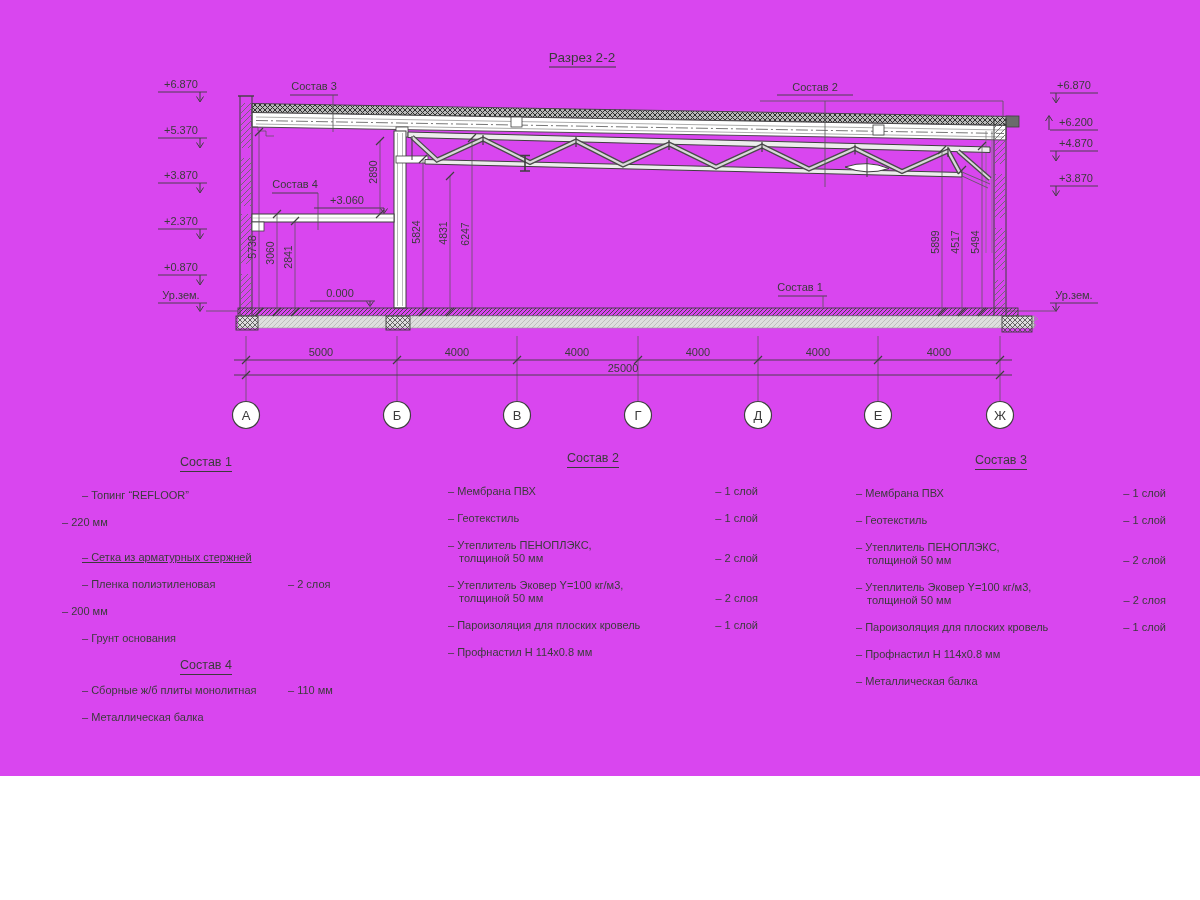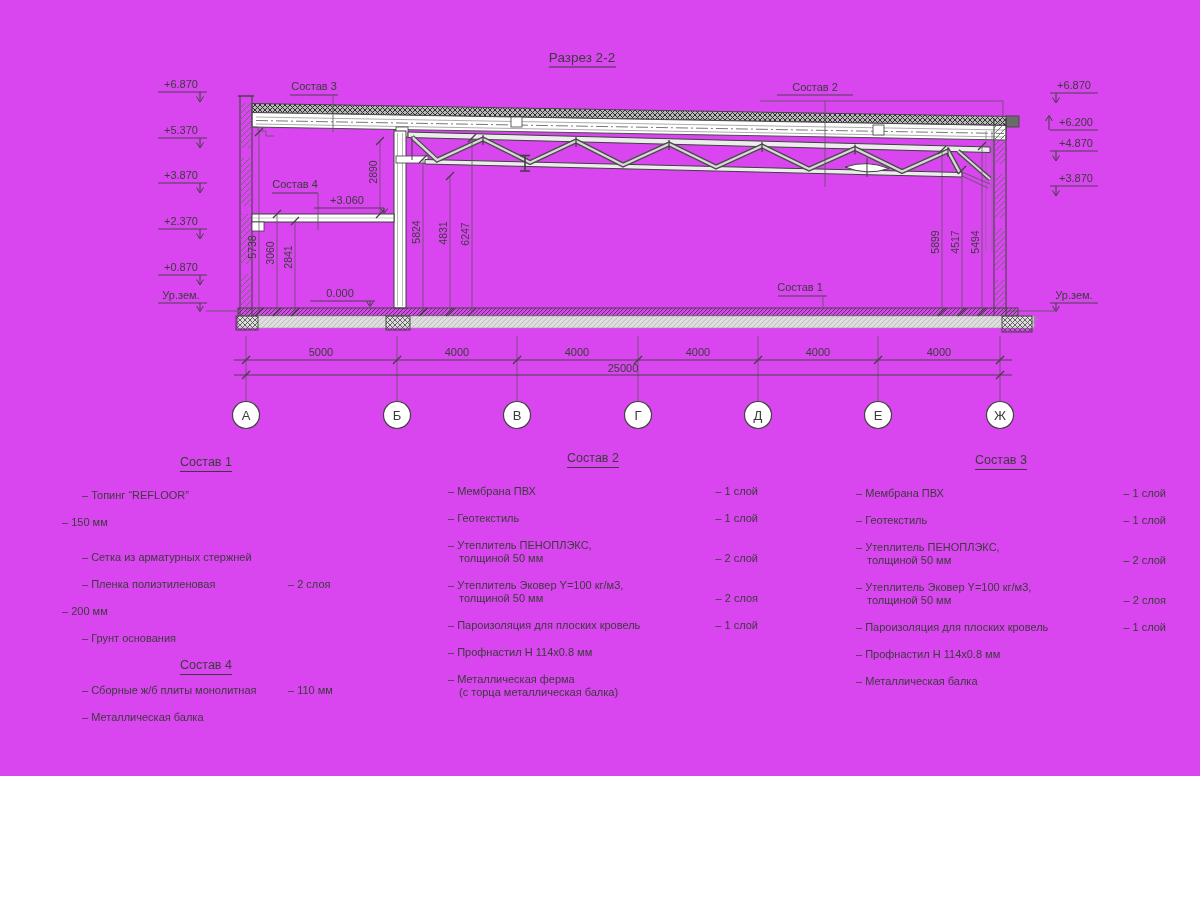--- a/index.html
+++ b/index.html
@@ -302,23 +302,23 @@
 <div id="col1" class="col" style="left:62px;top:456px;width:288px;">
   <div class="thead"><span>Состав 1</span></div>
   <div class="trow">
     <div class="tname">
           <div>– Топинг “REFLOOR”</div>
           <div class="l2"></div>
         </div>
     <div class="tval"></div>
   </div>
   <div class="trow">
-    <div class="tval">– 150 мм</div>
-  </div>
-  <div class="trow" style="margin-top:22px;">
+    <div class="tval">– 220 мм</div>
+  </div>
+  <div class="trow" style="margin-top:22px;text-decoration:underline;">
     <div class="tname">
           <div>– Сетка из арматурных стержней</div>
           <div class="l2"></div>
         </div>
     <div class="tval"></div>
   </div>
   <div class="trow">
     <div class="tname">
           <div>– Пленка полиэтиленовая</div>
           <div class="l2"></div>
@@ -390,27 +390,20 @@
         </div>
     <div class="tval">– 1 слой</div>
   </div>
   <div class="trow">
     <div class="tname">
           <div>– Профнастил Н 114х0.8 мм</div>
           <div class="l2"></div>
         </div>
     <div class="tval"></div>
   </div>
-  <div class="trow">
-    <div class="tname">
-          <div>– Металлическая ферма</div>
-          <div class="l2">(с торца металлическая балка)</div>
-        </div>
-    <div class="tval"></div>
-  </div>
 </div>
 
 <div id="col3" class="col" style="left:836px;top:454px;width:330px;">
   <div class="thead"><span>Состав 3</span></div>
   <div class="trow">
     <div class="tname">
           <div>– Мембрана ПВХ</div>
           <div class="l2"></div>
         </div>
     <div class="tval">– 1 слой</div>

